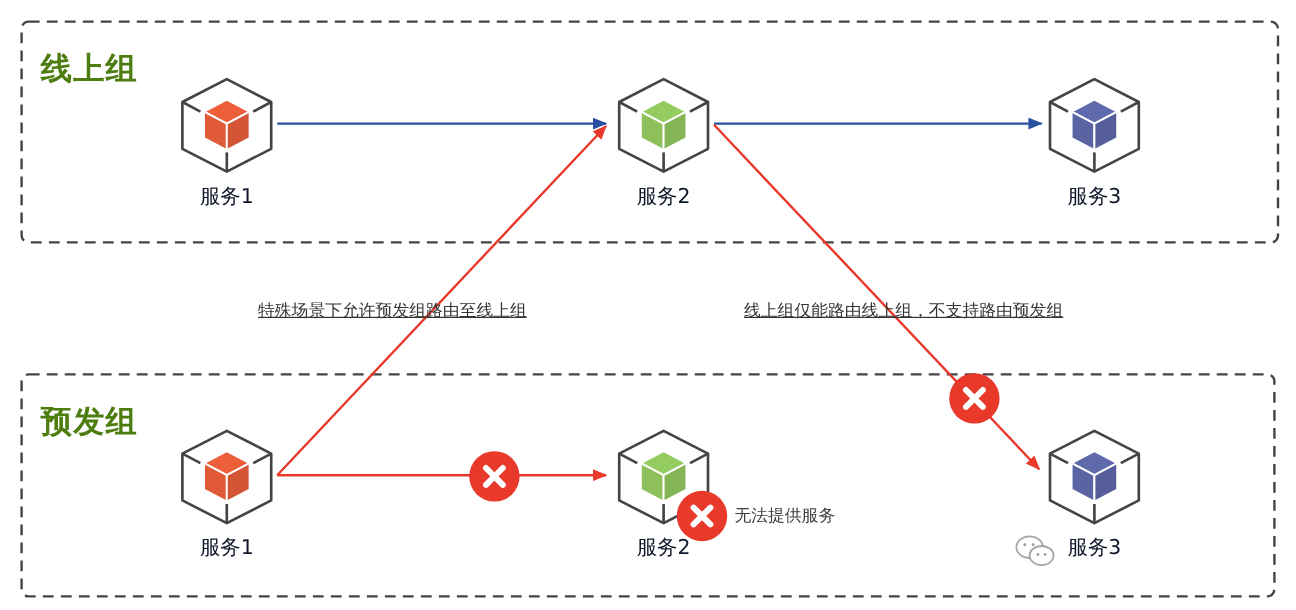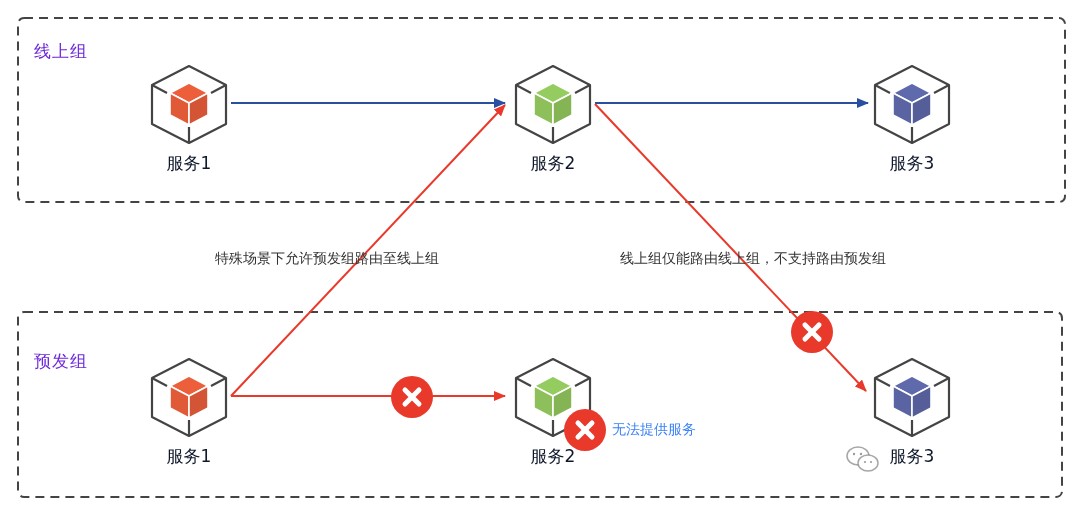--- a/index.html
+++ b/index.html
@@ -1,22 +1,22 @@
 <!DOCTYPE html>
 <html><head>
 <meta charset="utf-8">
 <style>
   html, body { margin:0; padding:0; background:#ffffff; }
   body { width:1080px; height:508px; position:relative; overflow:hidden;
          font-family:"DejaVu Sans", "Liberation Sans", sans-serif; color:#333; }
   svg#diagram { position:absolute; left:0; top:0; }
-  .group-label { position:absolute; font-size:17px; font-weight:normal; color:#6d28d9; letter-spacing:1px; }
+  .group-label { position:absolute; font-size:26px; font-weight:bold; color:#4d7c0f; letter-spacing:1px; }
   .svc-label { position:absolute; width:100px; text-align:center; font-size:17px; color:#0f172a; }
-  .note { position:absolute; font-size:14px; color:#333; white-space:nowrap; }
-  .fail-note { position:absolute; font-size:14px; color:#3b82f6; white-space:nowrap; }
+  .note { position:absolute; font-size:14px; color:#333; white-space:nowrap;text-decoration:underline; }
+  .fail-note { position:absolute; font-size:14px; color:#404040; white-space:nowrap; }
   .watermark { position:absolute; left:845px; top:444px; display:flex; align-items:center; gap:6px;
                color:rgba(120,120,120,0.75); font-size:25px; }
 </style>
 </head>
 <body>
 
 <svg id="diagram" width="1080" height="508">
   <defs>
     <marker id="arrow-blue" markerWidth="12" markerHeight="10" refX="11" refY="5" orient="auto" markerUnits="userSpaceOnUse">
       <path d="M0,0 L12,5 L0,10 z" fill="#2a4ea0"></path>
@@ -108,21 +108,21 @@
   <g transform="translate(585,430)">
     <circle r="21" fill="#e8392b"></circle>
     <g stroke="#fff" stroke-width="5" stroke-linecap="round">
       <line x1="-7" y1="-7" x2="7" y2="7"></line>
         <line x1="7" y1="-7" x2="-7" y2="7"></line>
     </g>
   </g>
 </svg>
 
 <div class="group-label" style="left:34px;top:40px;">线上组</div>
-<div class="group-label" style="left:34px;top:334px;margin-top:16px;">预发组</div>
+<div class="group-label" style="left:34px;top:334px;">预发组</div>
 
 <div class="svc-label" style="left:139px;top:152px;">服务1</div>
 <div class="svc-label" style="left:503px;top:152px;">服务2</div>
 <div class="svc-label" style="left:862px;top:152px;">服务3</div>
 <div class="svc-label" style="left:139px;top:445px;">服务1</div>
 <div class="svc-label" style="left:503px;top:445px;">服务2</div>
 <div class="svc-label" style="left:862px;top:445px;">服务3</div>
 
 <div class="note" style="left:215px;top:250px;">特殊场景下允许预发组路由至线上组</div>
 <div class="note" style="left:620px;top:250px;">线上组仅能路由线上组，不支持路由预发组</div>

